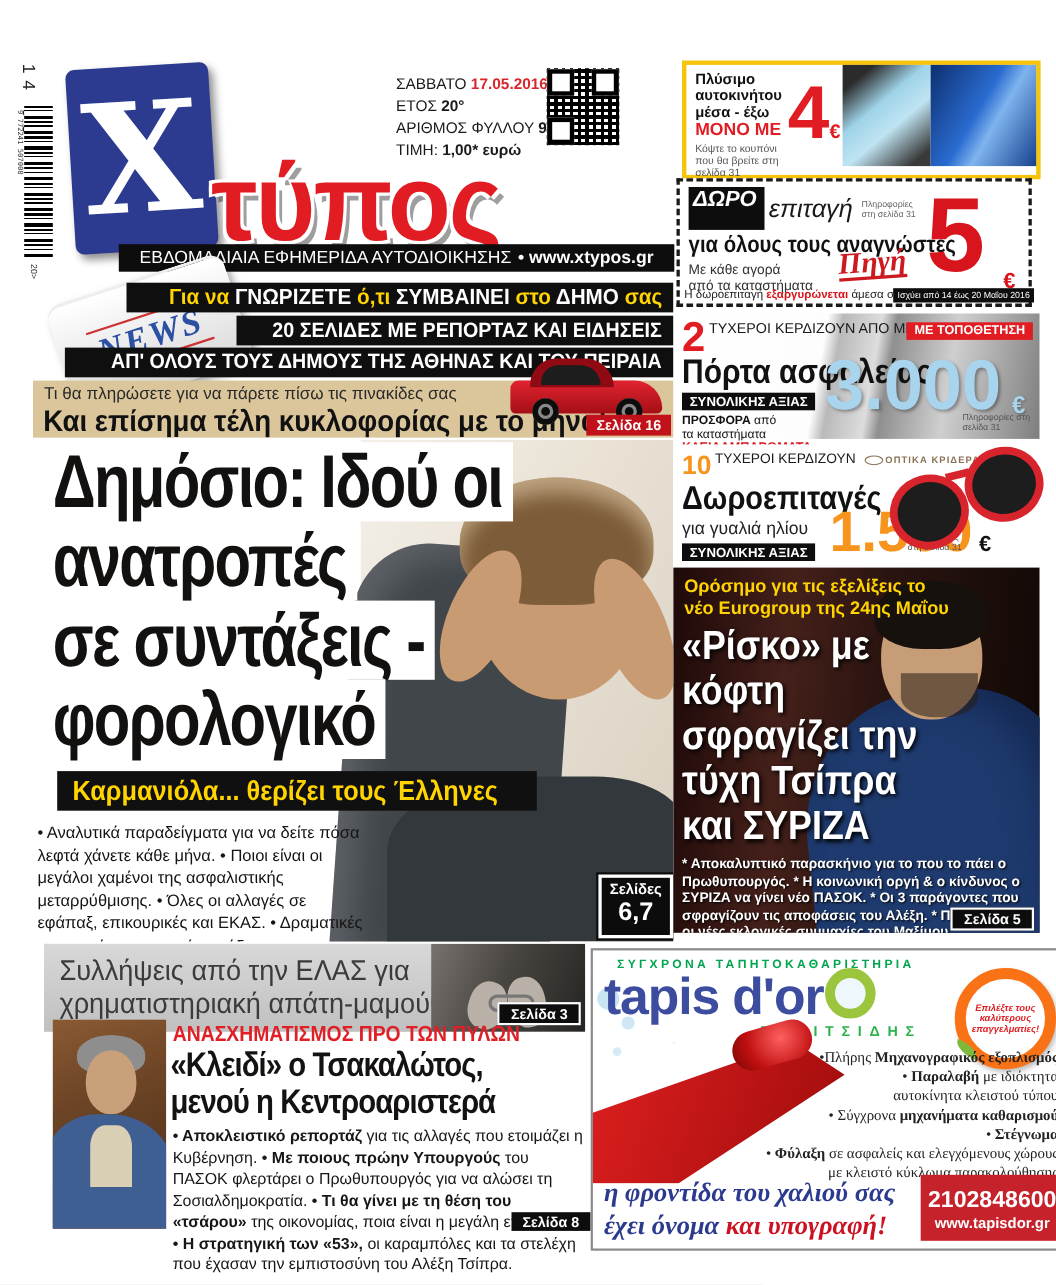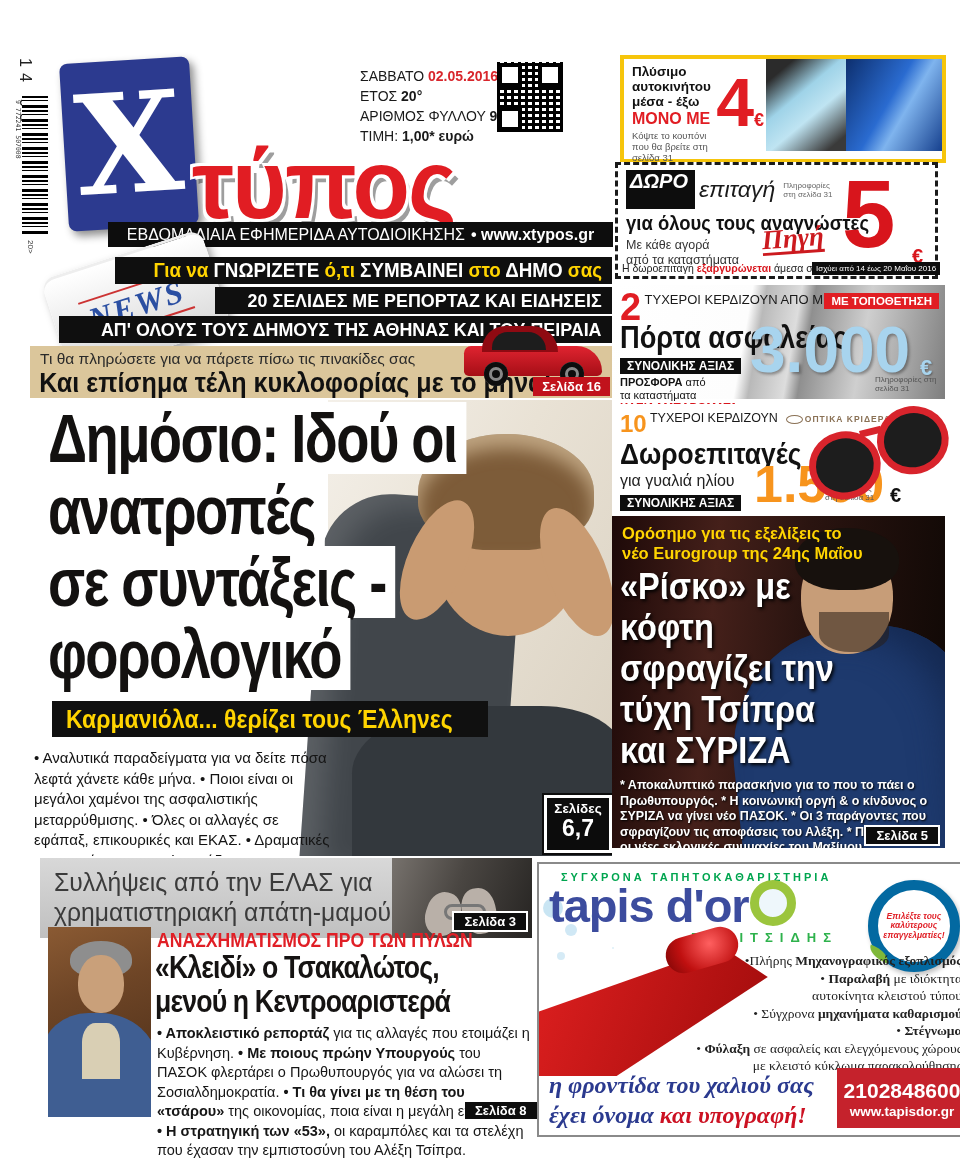--- a/index.html
+++ b/index.html
@@ -192,21 +192,21 @@
 
   
   .tapis{left:537px;top:862px;width:439px;height:275px;position:absolute;background:#fff;
          border:2px solid #8a8a8a;box-sizing:border-box;overflow:hidden;}
   .tp-header{position:absolute;left:22px;top:7px;font-size:11px;font-weight:bold;letter-spacing:3px;color:#00a54f;}
   .tp-logo{position:absolute;left:10px;top:16px;font-size:47px;font-weight:bold;color:#3c4c9e;letter-spacing:-1px;line-height:52px;}
   .tp-ring{display:inline-block;width:28px;height:28px;border:9px solid #9bc53d;border-radius:50%;vertical-align:-4px;margin-left:1px;background:#eef7fb;}
   .tp-sub{position:absolute;left:152px;top:66px;font-size:13px;font-weight:bold;letter-spacing:7px;color:#2eb24c;}
   .tp-bubbles{position:absolute;left:4px;top:34px;width:20px;height:20px;border-radius:50%;background:rgba(120,190,225,.4);
      box-shadow:18px 22px 0 -4px rgba(120,190,225,.35),40px 8px 0 -8px rgba(120,190,225,.3),8px 48px 0 -6px rgba(120,190,225,.3),60px 40px 0 -9px rgba(120,190,225,.25);}
-  .tp-badge{position:absolute;right:14px;top:16px;width:72px;height:72px;border-radius:50%;border:10px solid #0369a1;
+  .tp-badge{position:absolute;right:14px;top:16px;width:72px;height:72px;border-radius:50%;border:10px solid #f97316;
      background:#fff;display:flex;align-items:center;justify-content:center;text-align:center;
      box-shadow:2px 3px 5px rgba(0,0,0,.25);}
   .tp-badge span{font-size:8.5px;font-weight:bold;font-style:italic;color:#e01f26;line-height:9.5px;}
   .tp-leaf{position:absolute;right:84px;top:84px;width:22px;height:12px;background:#7fb83a;border-radius:0 100% 0 100%;transform:rotate(20deg);}
   .tp-carpet{position:absolute;left:-4px;top:62px;width:240px;height:150px;}
   .tp-carpet-spread{position:absolute;left:0;top:0;width:240px;height:150px;
      background:linear-gradient(110deg,#e02020,#9e0b0b);
      clip-path:polygon(0 100%,0 58%,78% 14%,97% 34%,34% 100%);}
   .tp-carpet-roll{position:absolute;right:36px;top:6px;width:74px;height:36px;border-radius:18px;
      background:radial-gradient(circle at 62% 38%,#ff6060,#c01010 60%,#7e0606 100%);transform:rotate(-16deg);}
@@ -228,21 +228,21 @@
   <div class="abs edge-code">14 05</div>
   <div class="abs barcode-num">9 772241 507008</div>
   <div class="abs barcode"></div>
   <div class="abs barcode-suffix">20&gt;</div>
 
   <div class="abs logo-x">
     <span>Χ</span>
   </div>
   <div class="abs logo-word">τύπος</div>
   <div class="abs mast-info">
-    <div><span>ΣΑΒΒΑΤΟ </span><span class="date-red">02.05.2016</span></div>
+    <div><span>ΣΑΒΒΑΤΟ </span><span class="date-red">17.05.2016</span></div>
     <div><span>ΕΤΟΣ </span><b>20°</b></div>
     <div><span>ΑΡΙΘΜΟΣ ΦΥΛΛΟΥ </span><b>952</b></div>
     <div><span>ΤΙΜΗ: </span><b>1,00* ευρώ</b></div>
   </div>
   <div class="qr">
       <i class="q1"></i>
       <i class="q2"></i>
       <i class="q3"></i>
     </div>
   <div class="abs tagline-bar">

